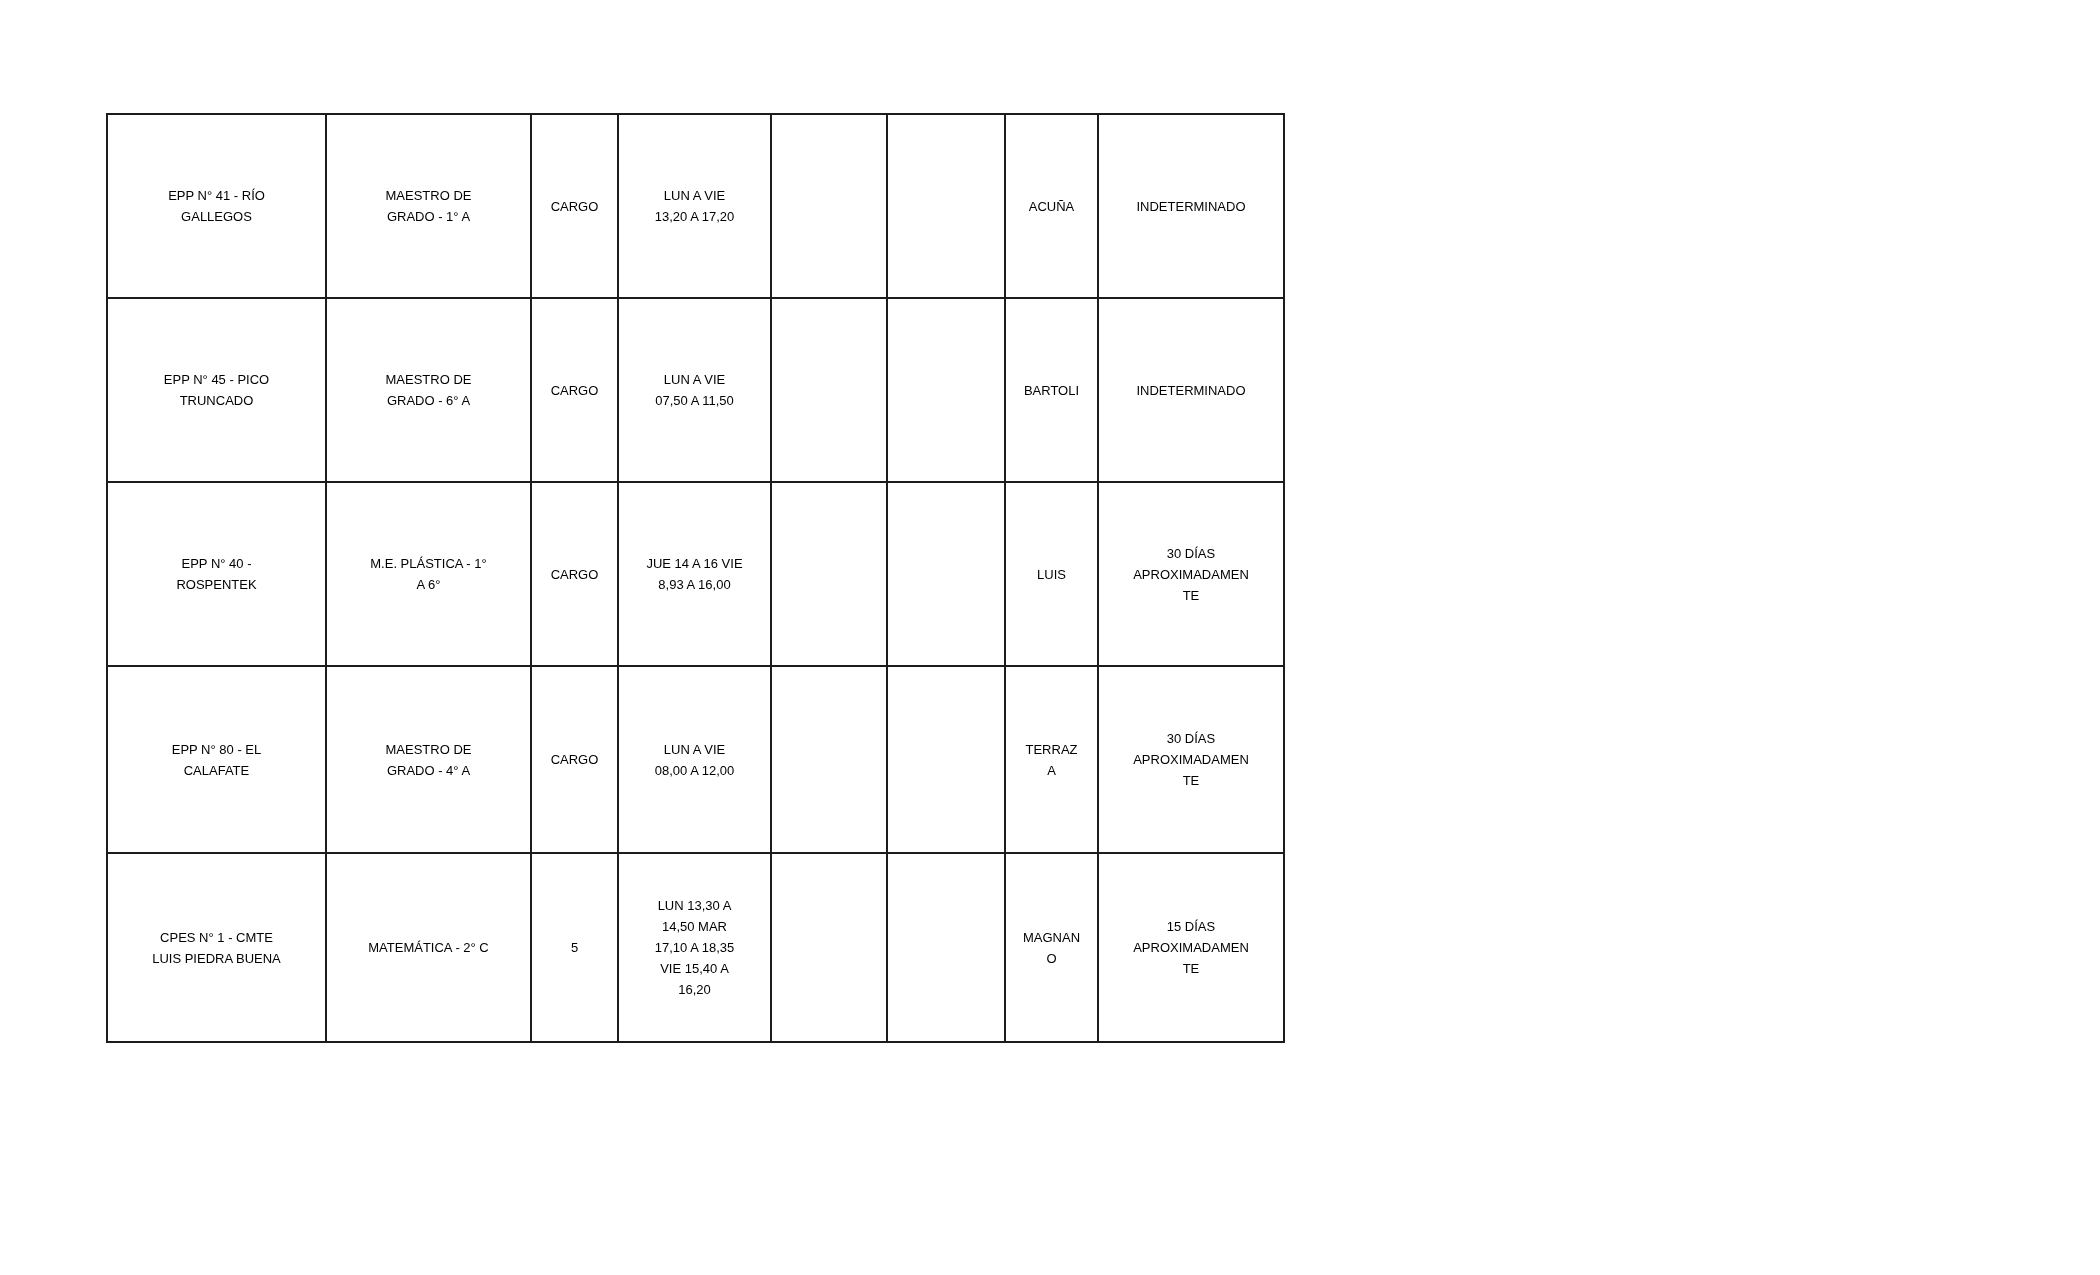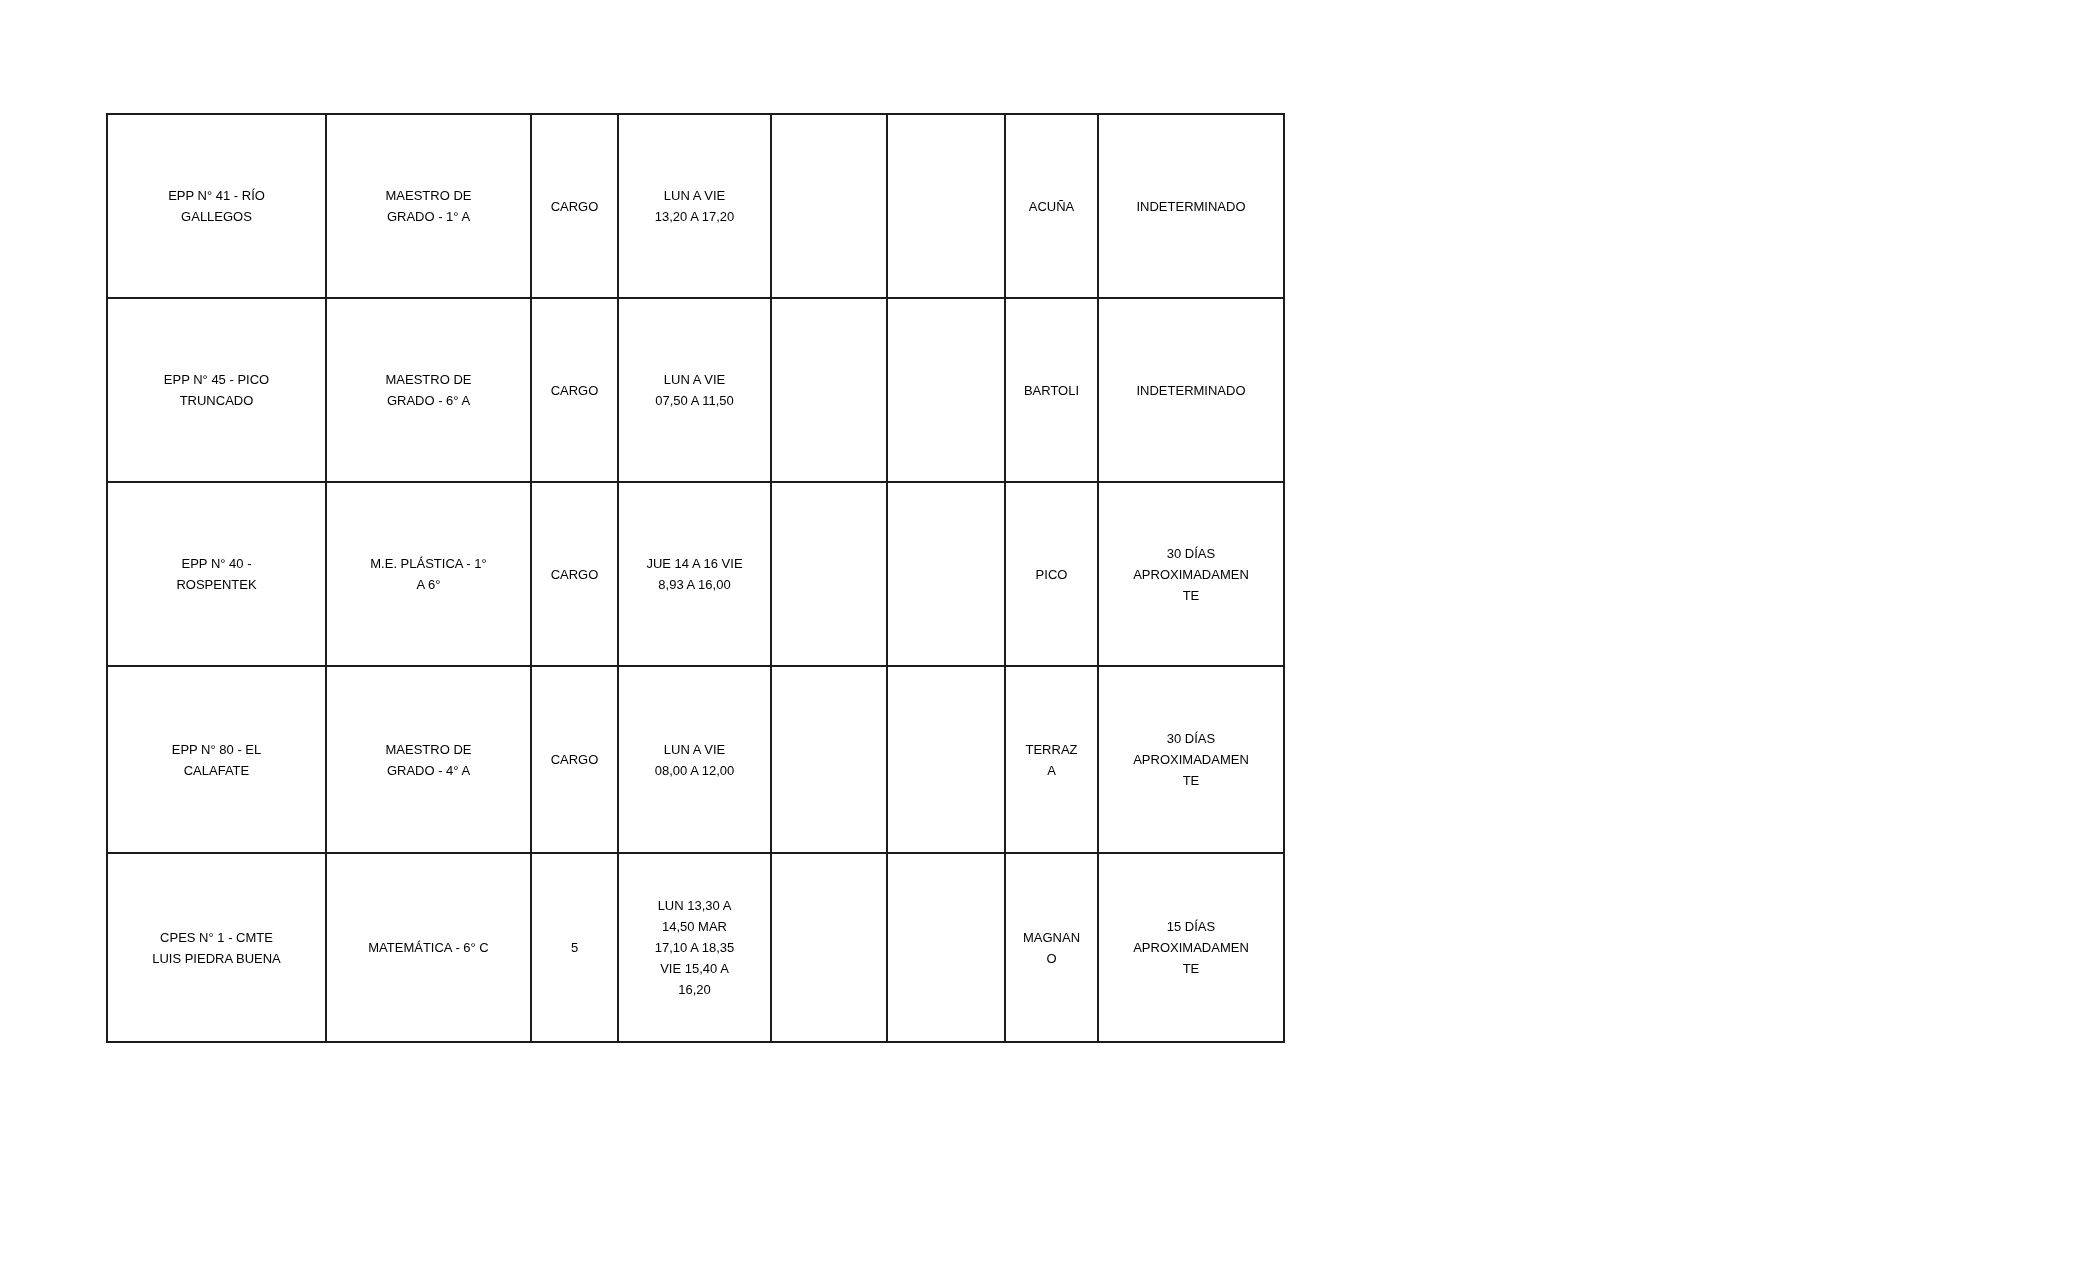--- a/index.html
+++ b/index.html
@@ -87,21 +87,21 @@
     <div class="row">
       <div class="cell">EPP N° 40 -
 ROSPENTEK</div>
       <div class="cell">M.E. PLÁSTICA - 1°
 A 6°</div>
       <div class="cell">CARGO</div>
       <div class="cell">JUE 14 A 16 VIE
 8,93 A 16,00</div>
       <div class="cell"></div>
       <div class="cell"></div>
-      <div class="cell">PICO</div>
+      <div class="cell">LUIS</div>
       <div class="cell">30 DÍAS
 APROXIMADAMEN
 TE</div>
     </div>
 
     <div class="row">
       <div class="cell">EPP N° 80 - EL
 CALAFATE</div>
       <div class="cell">MAESTRO DE
 GRADO - 4° A</div>
@@ -113,21 +113,21 @@
       <div class="cell">TERRAZ
 A</div>
       <div class="cell">30 DÍAS
 APROXIMADAMEN
 TE</div>
     </div>
 
     <div class="row">
       <div class="cell">CPES N° 1 - CMTE
 LUIS PIEDRA BUENA</div>
-      <div class="cell">MATEMÁTICA - 6° C</div>
+      <div class="cell">MATEMÁTICA - 2° C</div>
       <div class="cell">5</div>
       <div class="cell">LUN 13,30 A
 14,50 MAR
 17,10 A 18,35
 VIE 15,40 A
 16,20</div>
       <div class="cell"></div>
       <div class="cell"></div>
       <div class="cell">MAGNAN
 O</div>

